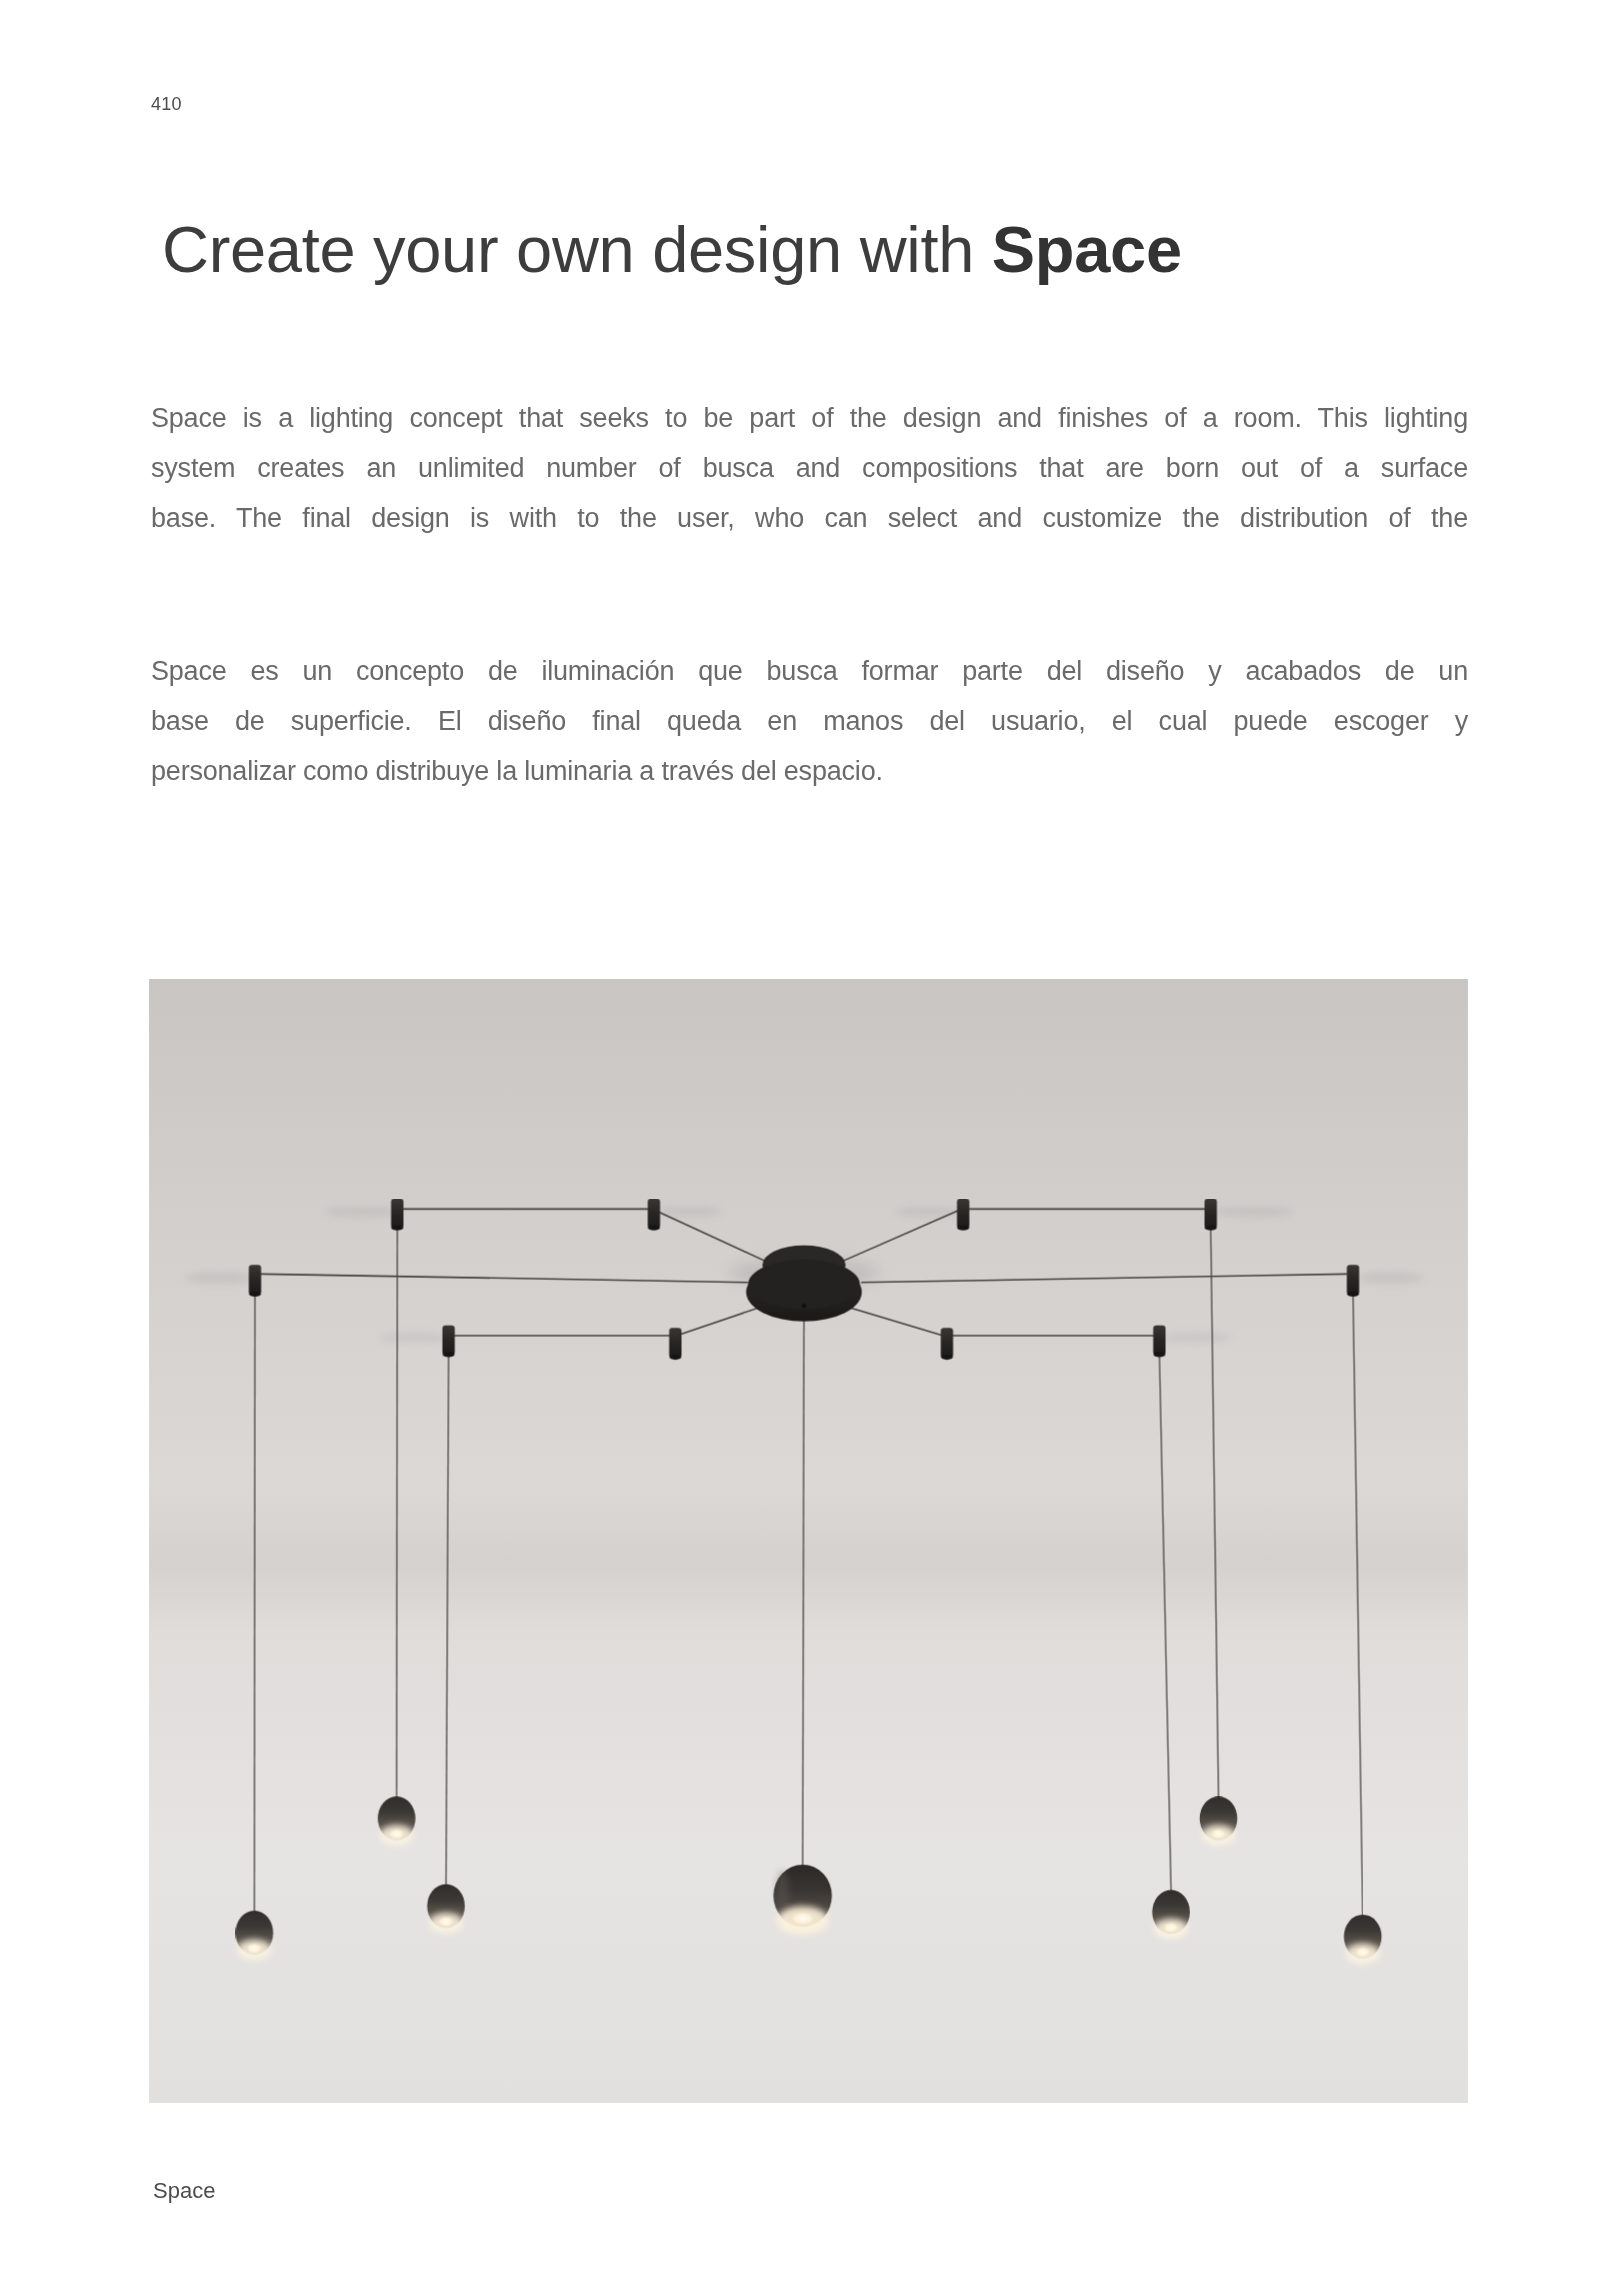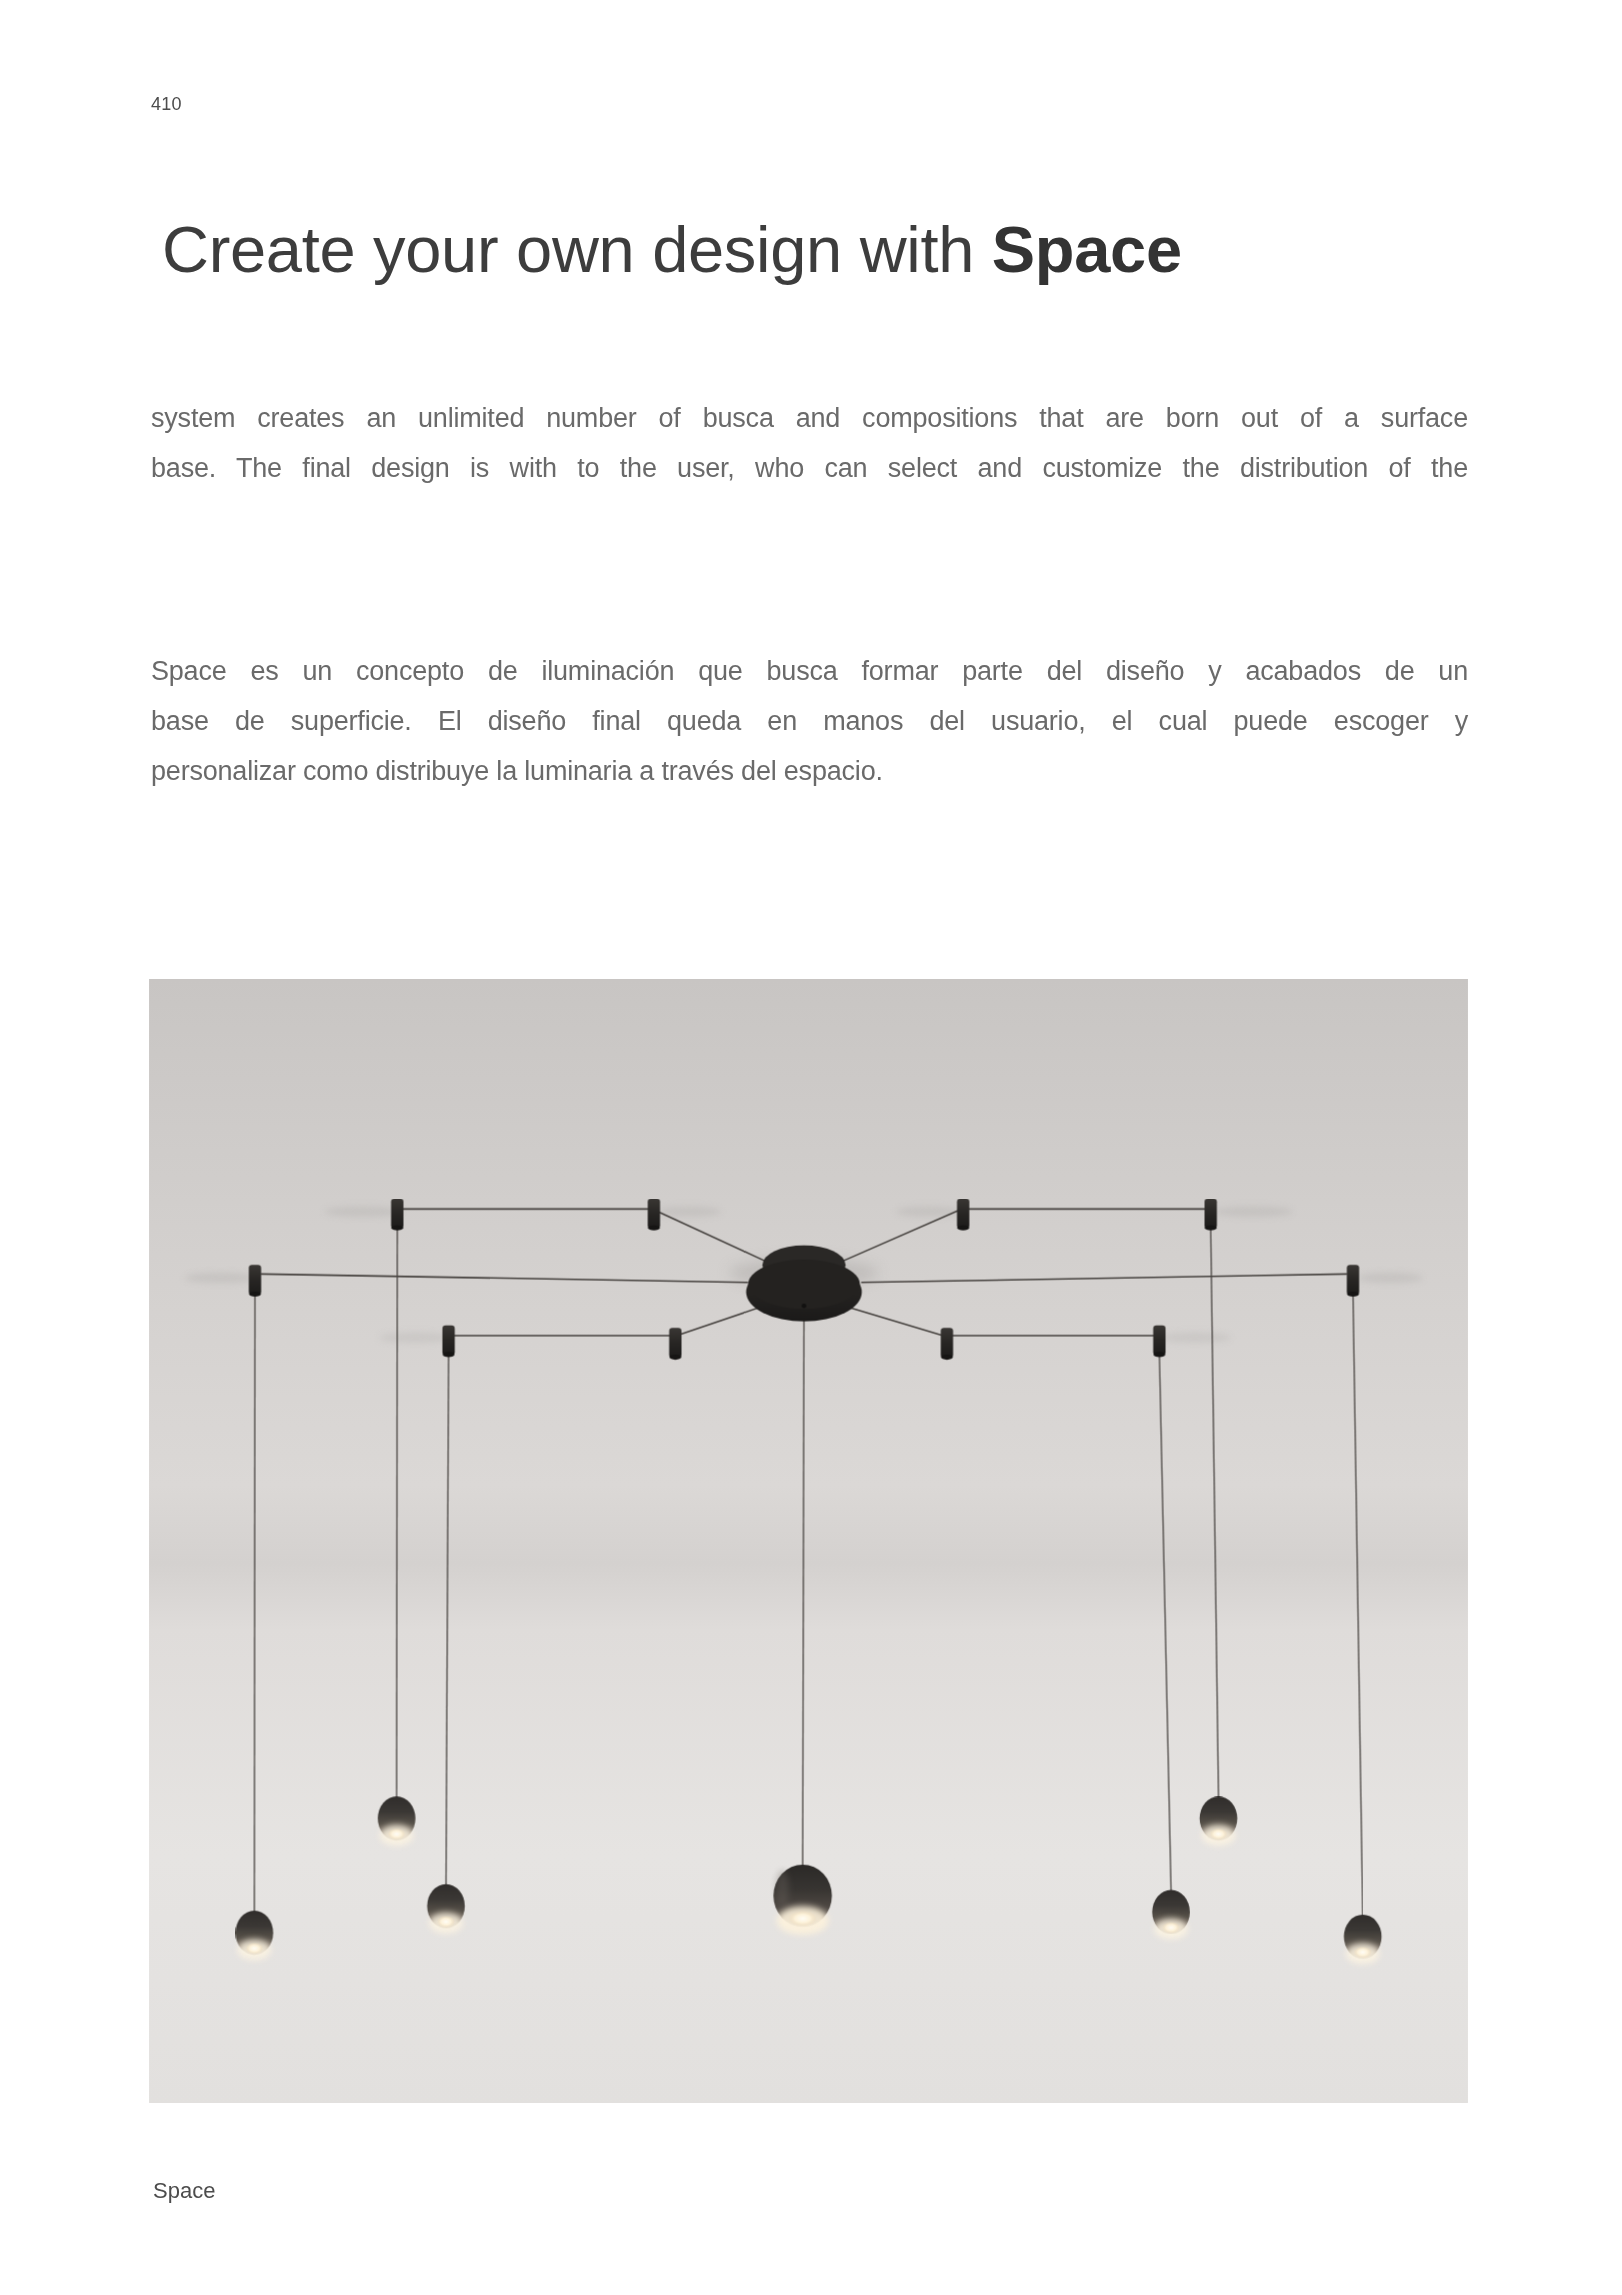--- a/index.html
+++ b/index.html
@@ -69,20 +69,21 @@
 </head>
 <body>
 
 <div class="page">
 
   <div class="page-number">410</div>
 
   <h1 class="heading"><span>Create your own design with </span><span class="brand">Space</span></h1>
 
   <div class="paragraph en">
+    <div class="pline">Space is a lighting concept that seeks to be part of the design and finishes of a room. This lighting</div>
     <div class="pline">system creates an unlimited number of busca and compositions that are born out of a surface</div>
     <div class="pline">base. The final design is with to the user, who can select and customize the distribution of the</div>
   </div>
 
   <div class="paragraph es">
     <div class="pline">Space es un concepto de iluminación que busca formar parte del diseño y acabados de un</div>
     <div class="pline">base de superficie. El diseño final queda en manos del usuario, el cual puede escoger y</div>
     <div class="pline last">personalizar como distribuye la luminaria a través del espacio.</div>
   </div>
 

